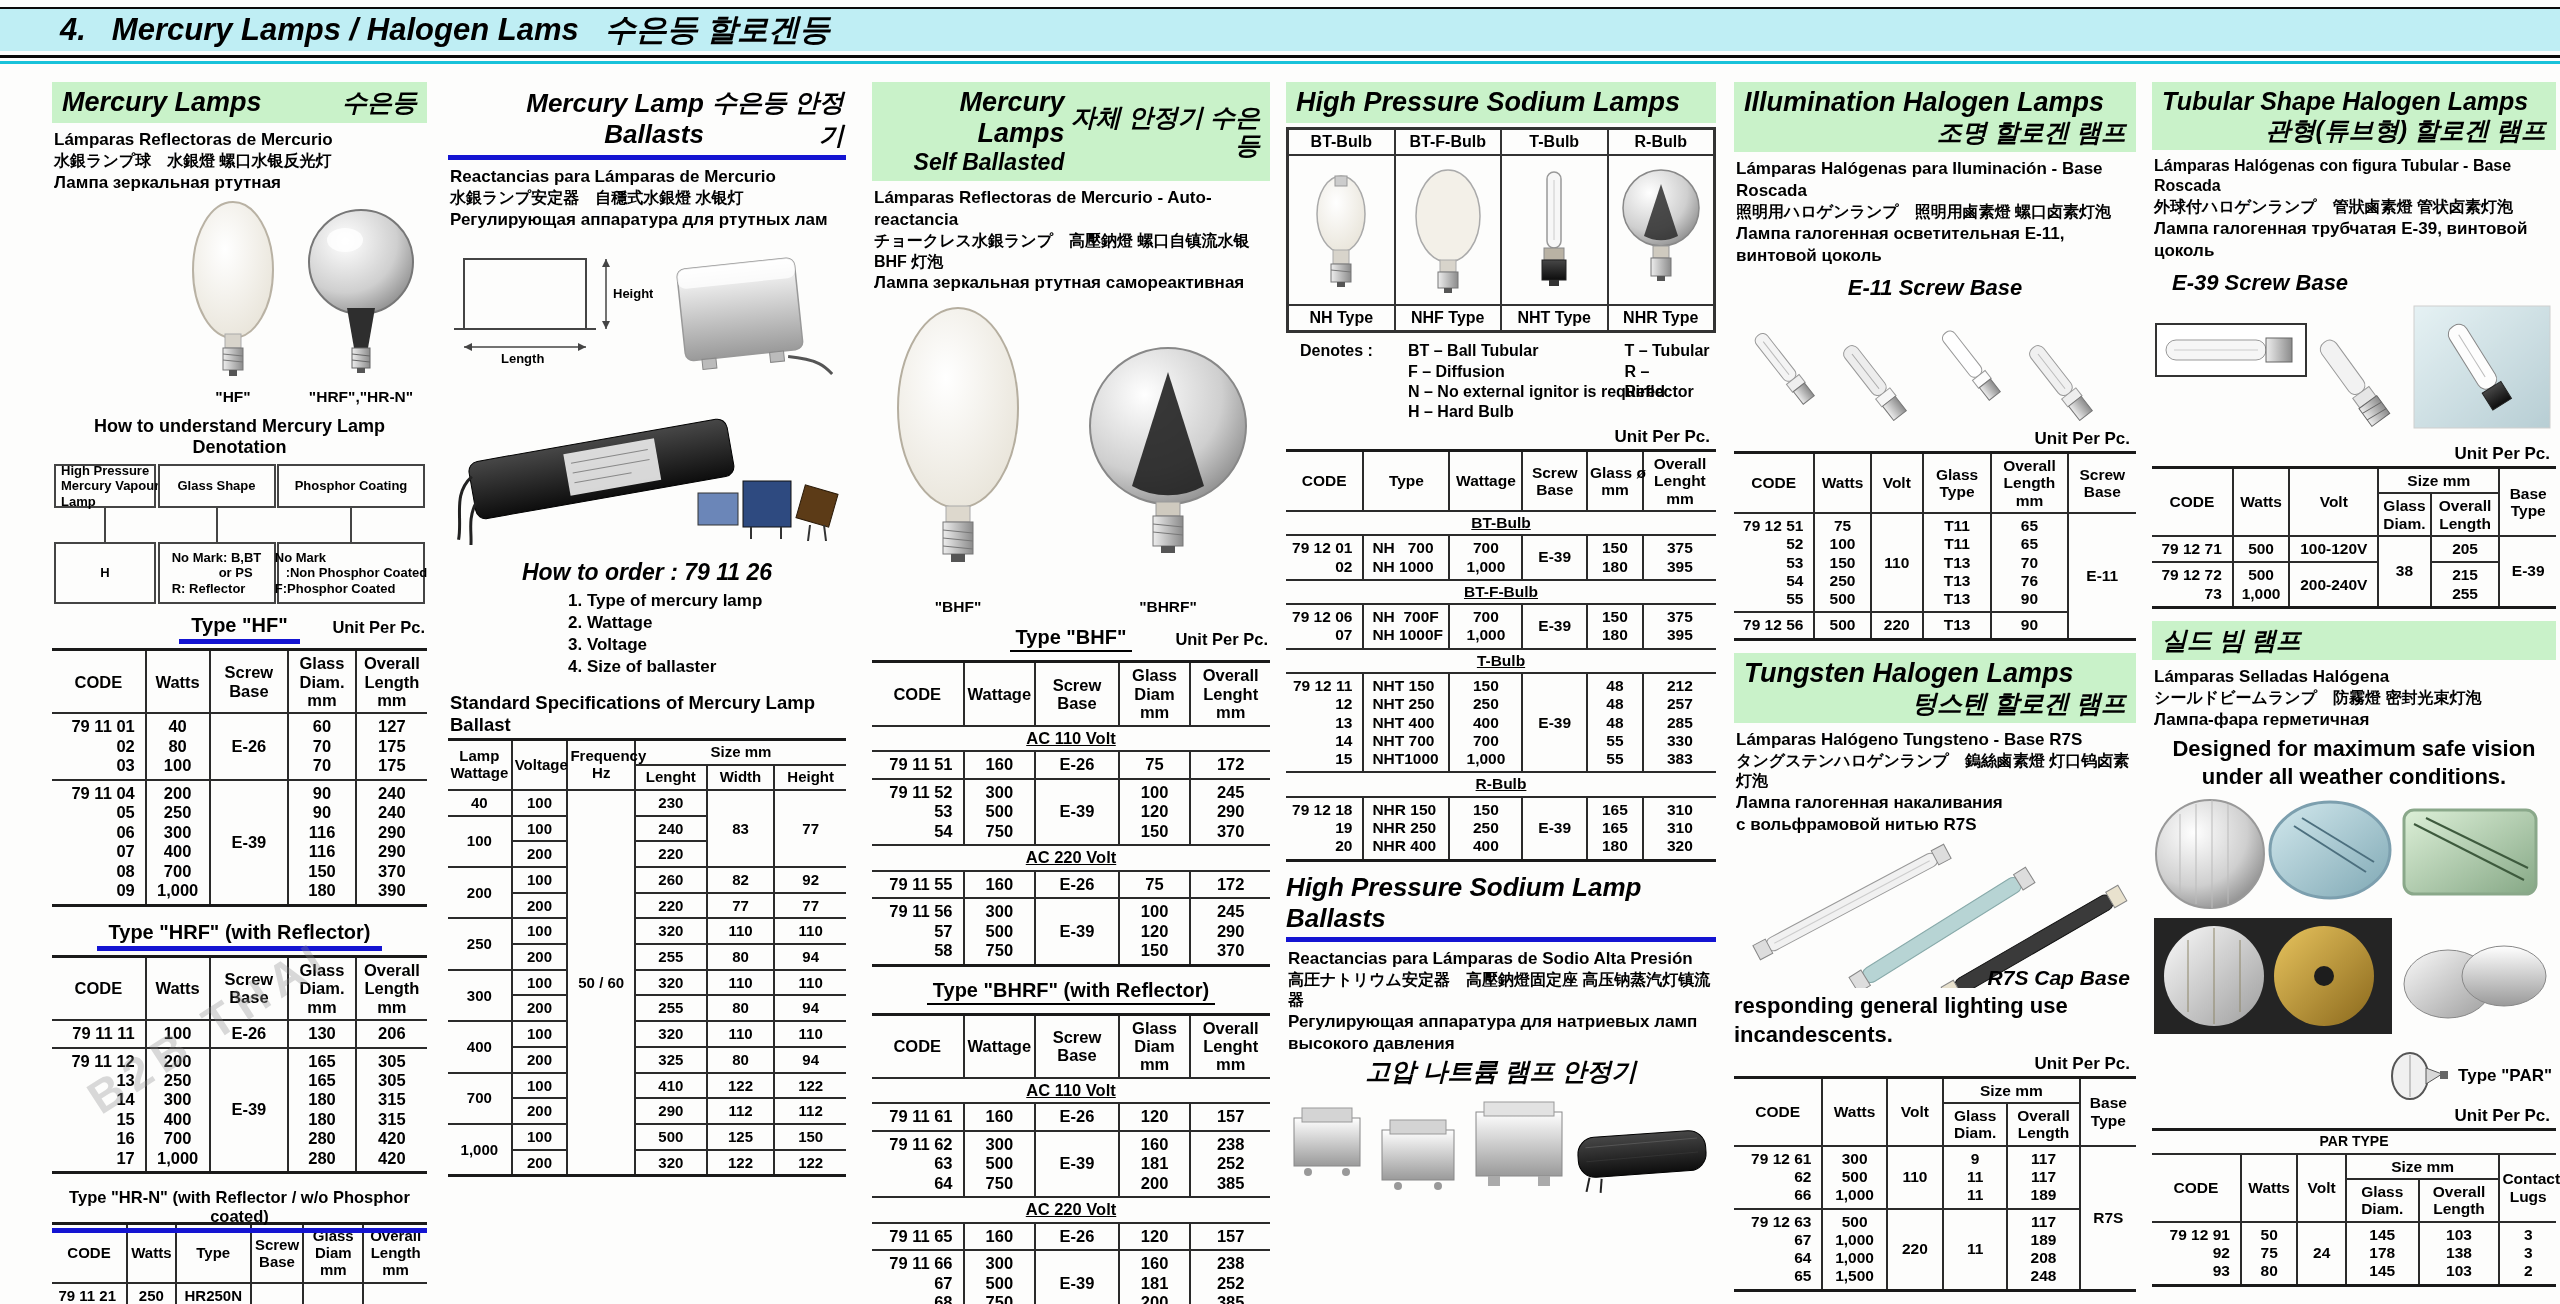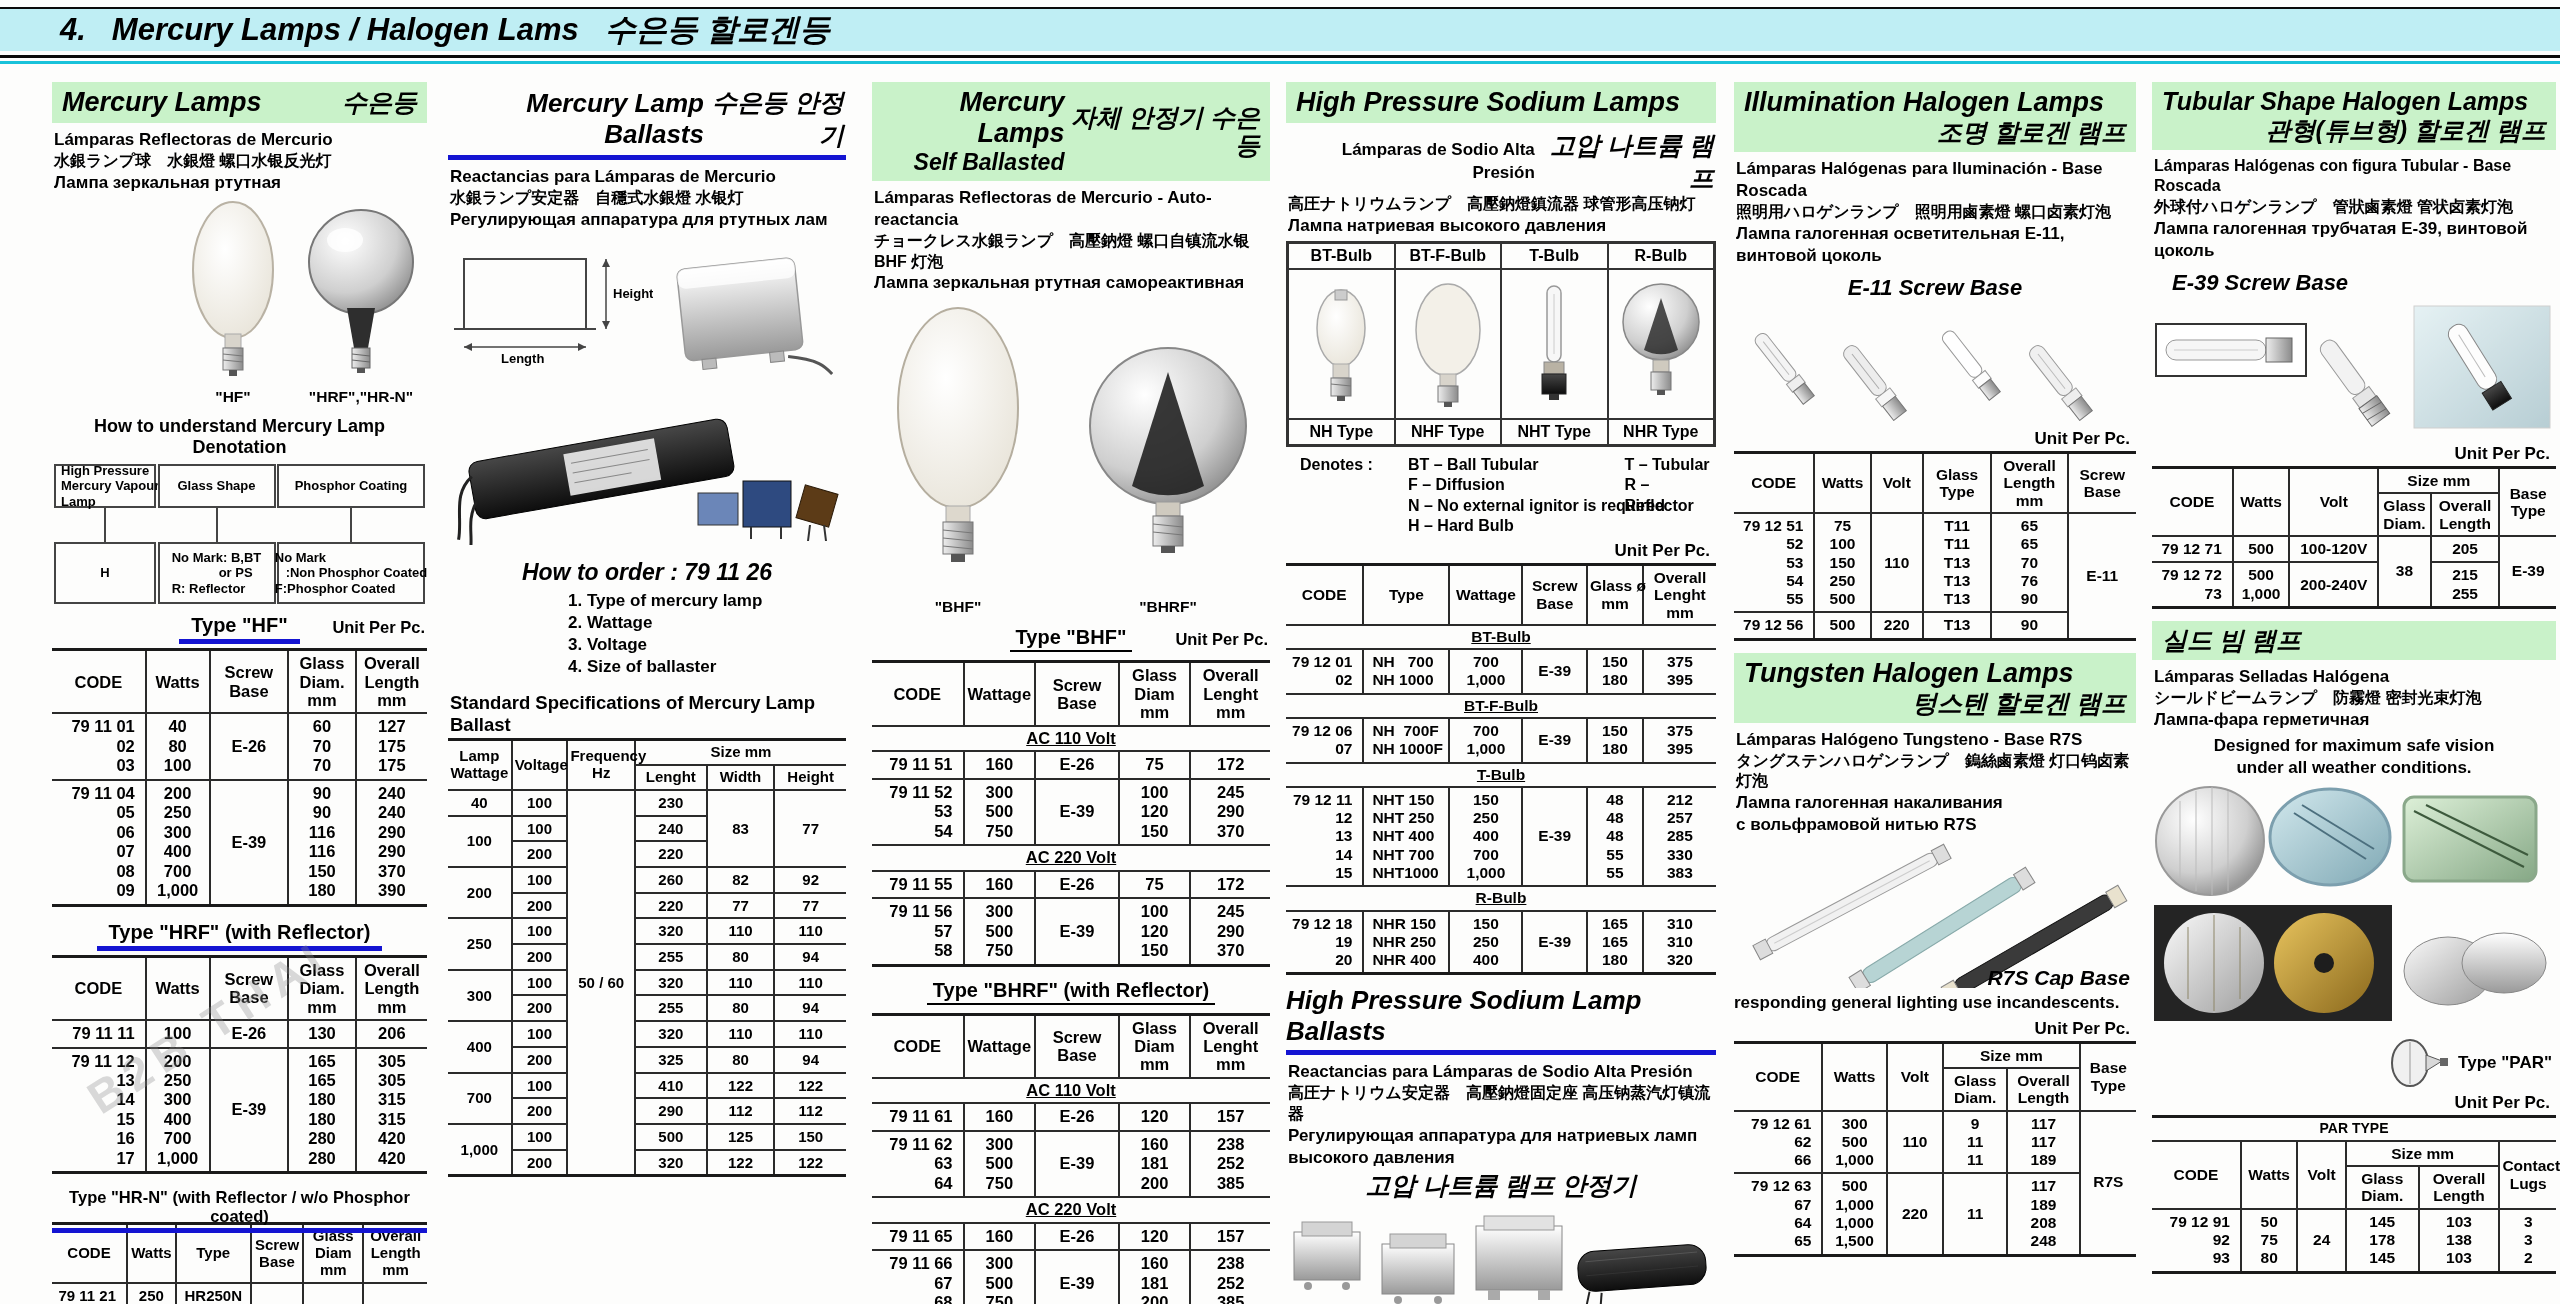--- a/index.html
+++ b/index.html
@@ -67,21 +67,21 @@
   .denotes{position:relative;font-size:16px;font-weight:600;margin:8px 0 0 14px;line-height:1.28;}
   .denotes .lab{position:absolute;left:0;top:0;}
   .den-cols{margin-left:108px;position:relative;}
   .den-c2{position:absolute;left:56%;top:0;margin-left:44px;}
   
   .bulbgrid{display:grid;grid-template-columns:repeat(4,1fr);border:2.5px solid #333;margin-top:4px;}
   .bg-cell{border:1.5px solid #333;text-align:center;font-weight:bold;font-size:16px;padding:3px 0;}
   .bg-img{height:142px;display:flex;align-items:center;justify-content:center;}
   
   .screwbase-ttl{font-size:22px;font-weight:bold;font-style:italic;margin:8px 0 2px 0;}
-  .note{font-size:17px;font-weight:600;line-height:1.3;}
+  .note{font-size:22px;font-weight:600;line-height:1.3;}
   .watermark{position:absolute;left:70px;top:1000px;font-size:46px;font-weight:bold;
     color:rgba(140,140,140,.32);transform:rotate(-33deg);letter-spacing:8px;pointer-events:none;}
   .photos-rel{position:relative;}
   .cap-right{position:absolute;right:6px;bottom:2px;font-size:21px;font-weight:bold;font-style:italic;}
   .par-fig{display:flex;justify-content:flex-end;align-items:center;gap:8px;margin:2px 4px 0 0;}
   .par-lbl{font-size:17px;font-weight:bold;}
 </style>
 </head>
 <body>
 
@@ -765,28 +765,20 @@
           </tr>
         </tbody>
       </table>
     </div>
 </div>
 
 <div class="col" style="left:1286px;width:430px;">
   <div class="ghead">
     <span class="t1">High Pressure Sodium Lamps</span>
   </div>
-  <div class="subs">
-    <div class="gflex">
-      <span class="es">Lámparas de Sodio Alta Presión</span>
-      <span class="kr-big" style="font-style:italic">고압 나트륨 램프</span>
-    </div>
-    <div class="jp">高圧ナトリウムランプ　高壓鈉燈鎮流器 球管形高压钠灯</div>
-    <div class="ru">Лампа натриевая высокого давления</div>
-  </div>
   <div class="bulbgrid">
     <div class="bg-cell">BT-Bulb</div>
     <div class="bg-cell">BT-F-Bulb</div>
     <div class="bg-cell">T-Bulb</div>
     <div class="bg-cell">R-Bulb</div>
     <div class="bg-cell bg-img">
       <svg width="70" height="132">
         <ellipse cx="35" cy="50" rx="24" ry="38" fill="url(#gBulb)" stroke="#aaa" stroke-width="1.5"></ellipse>
         <rect x="29" y="12" width="12" height="10" fill="#ccc" stroke="#999"></rect>
         <rect x="27" y="86" width="16" height="14" fill="#d8d4cb" stroke="#aaa"></rect>

